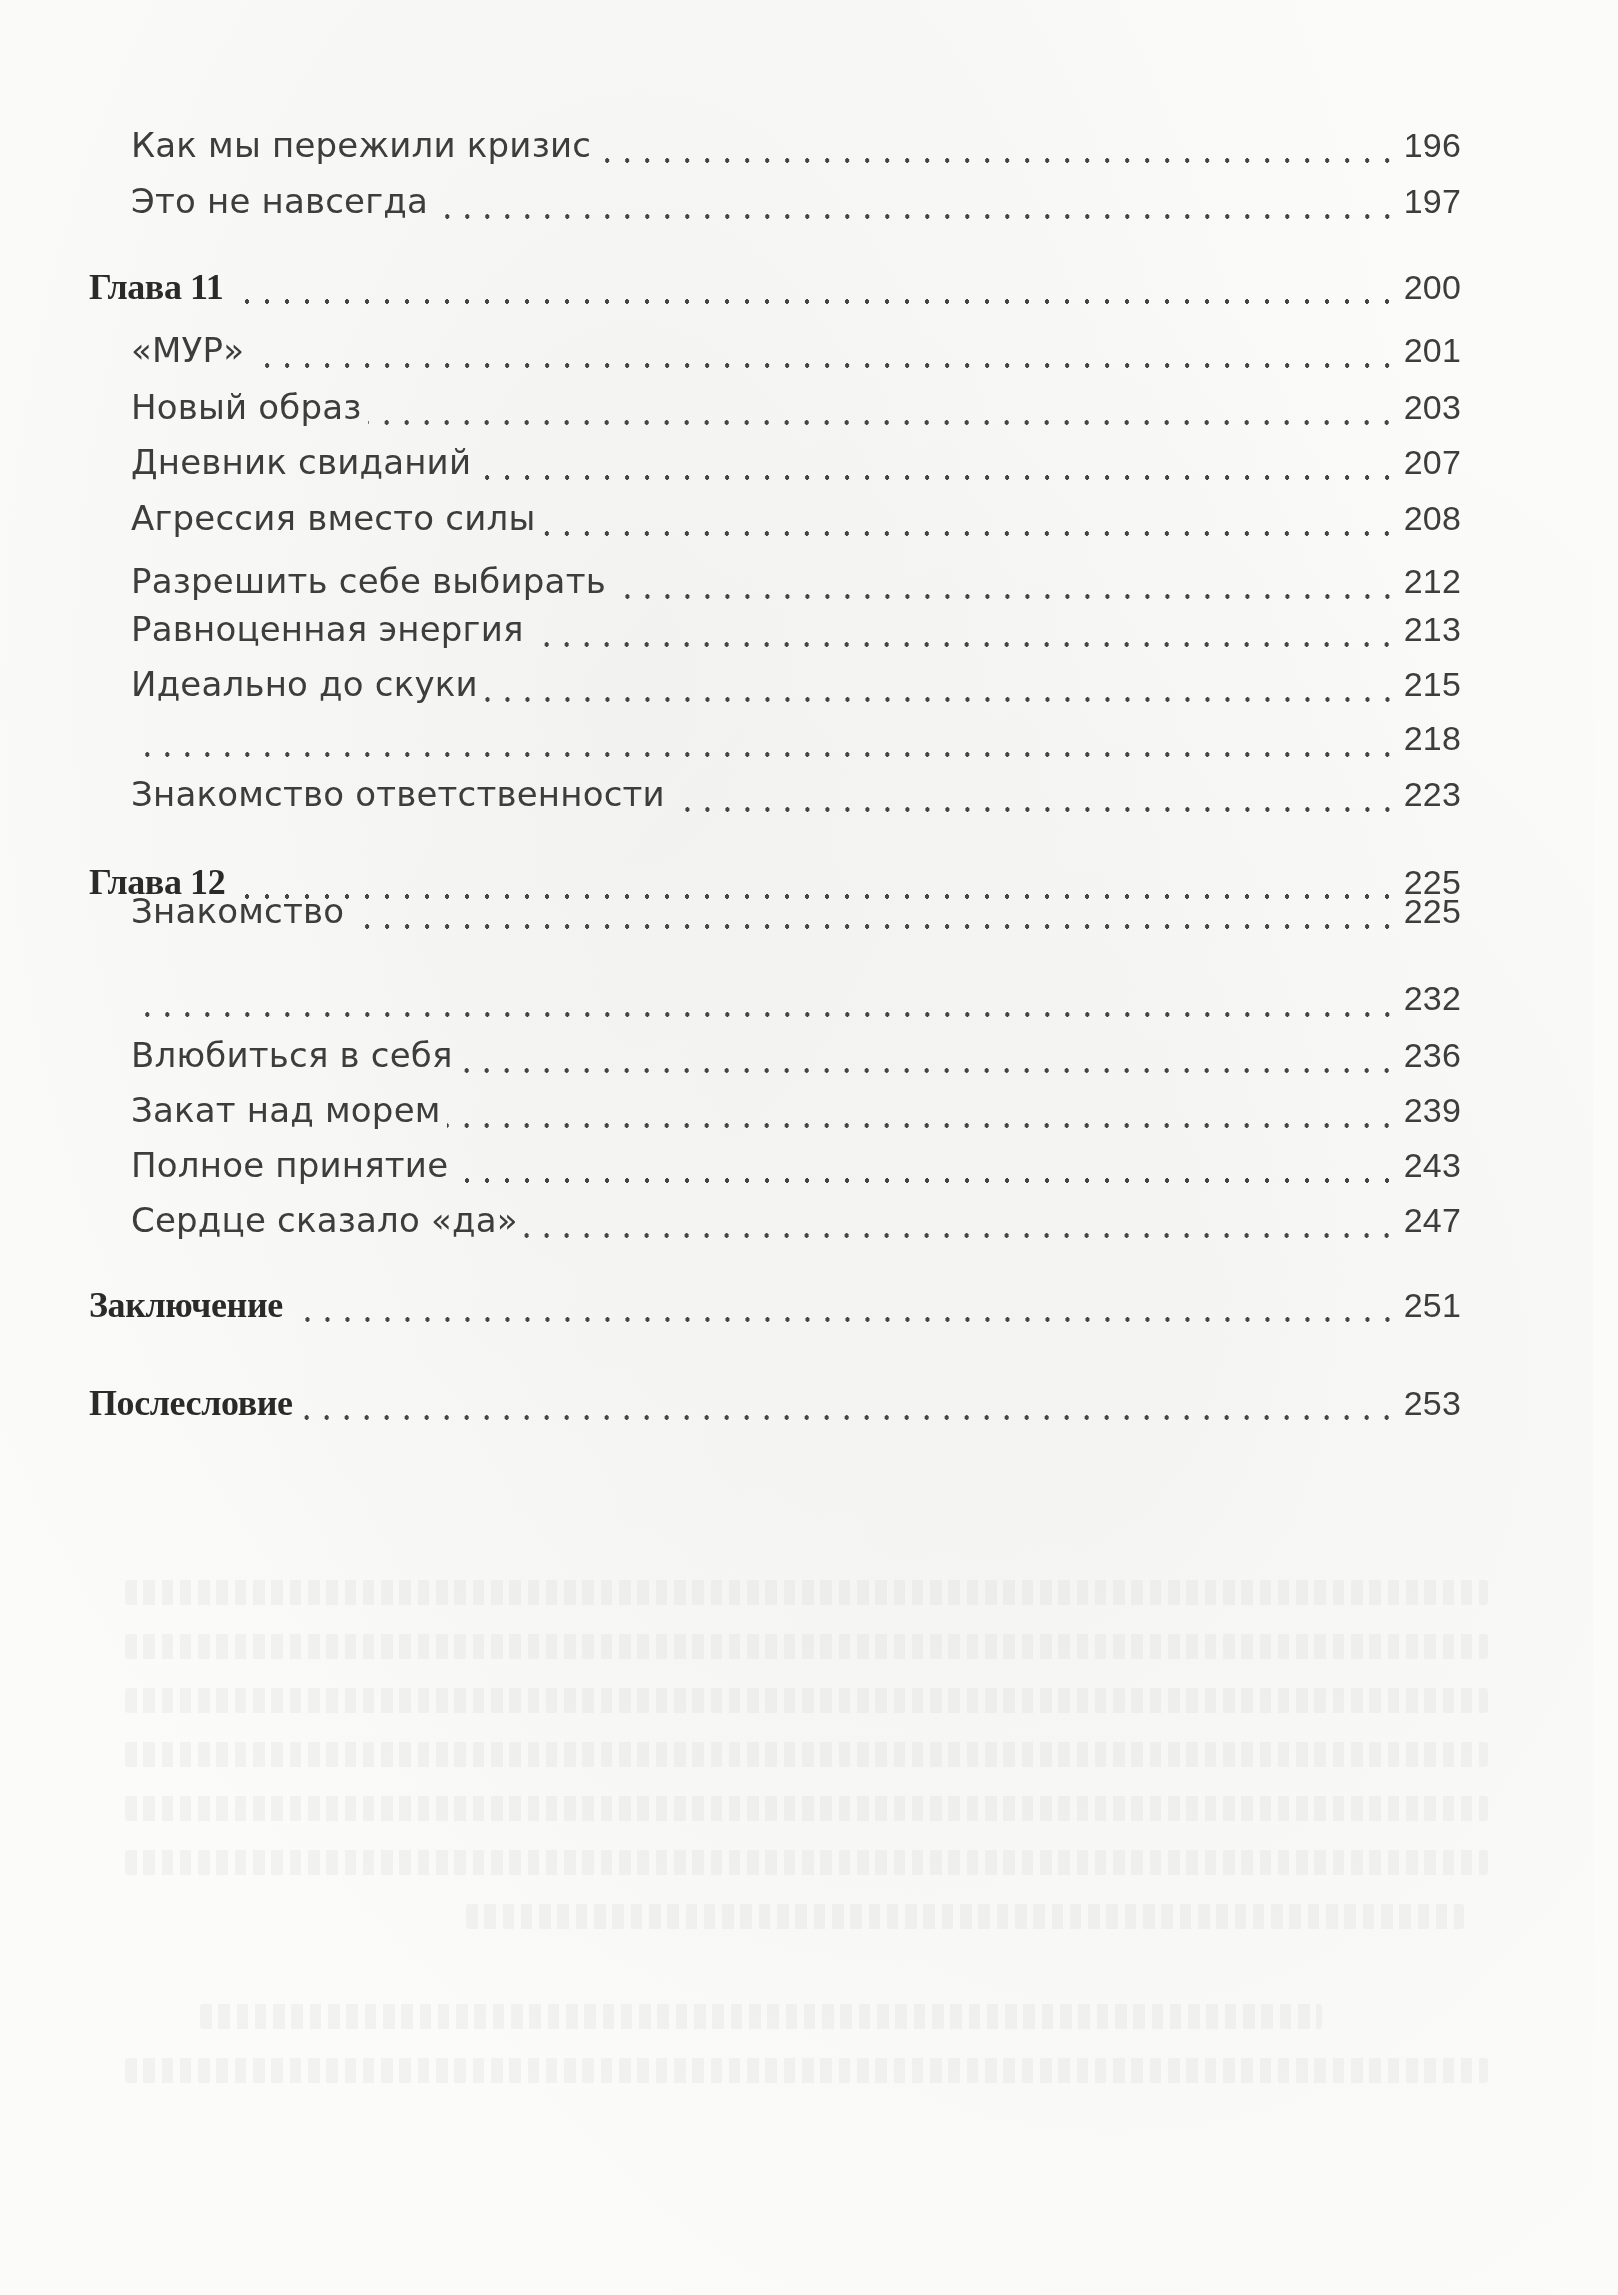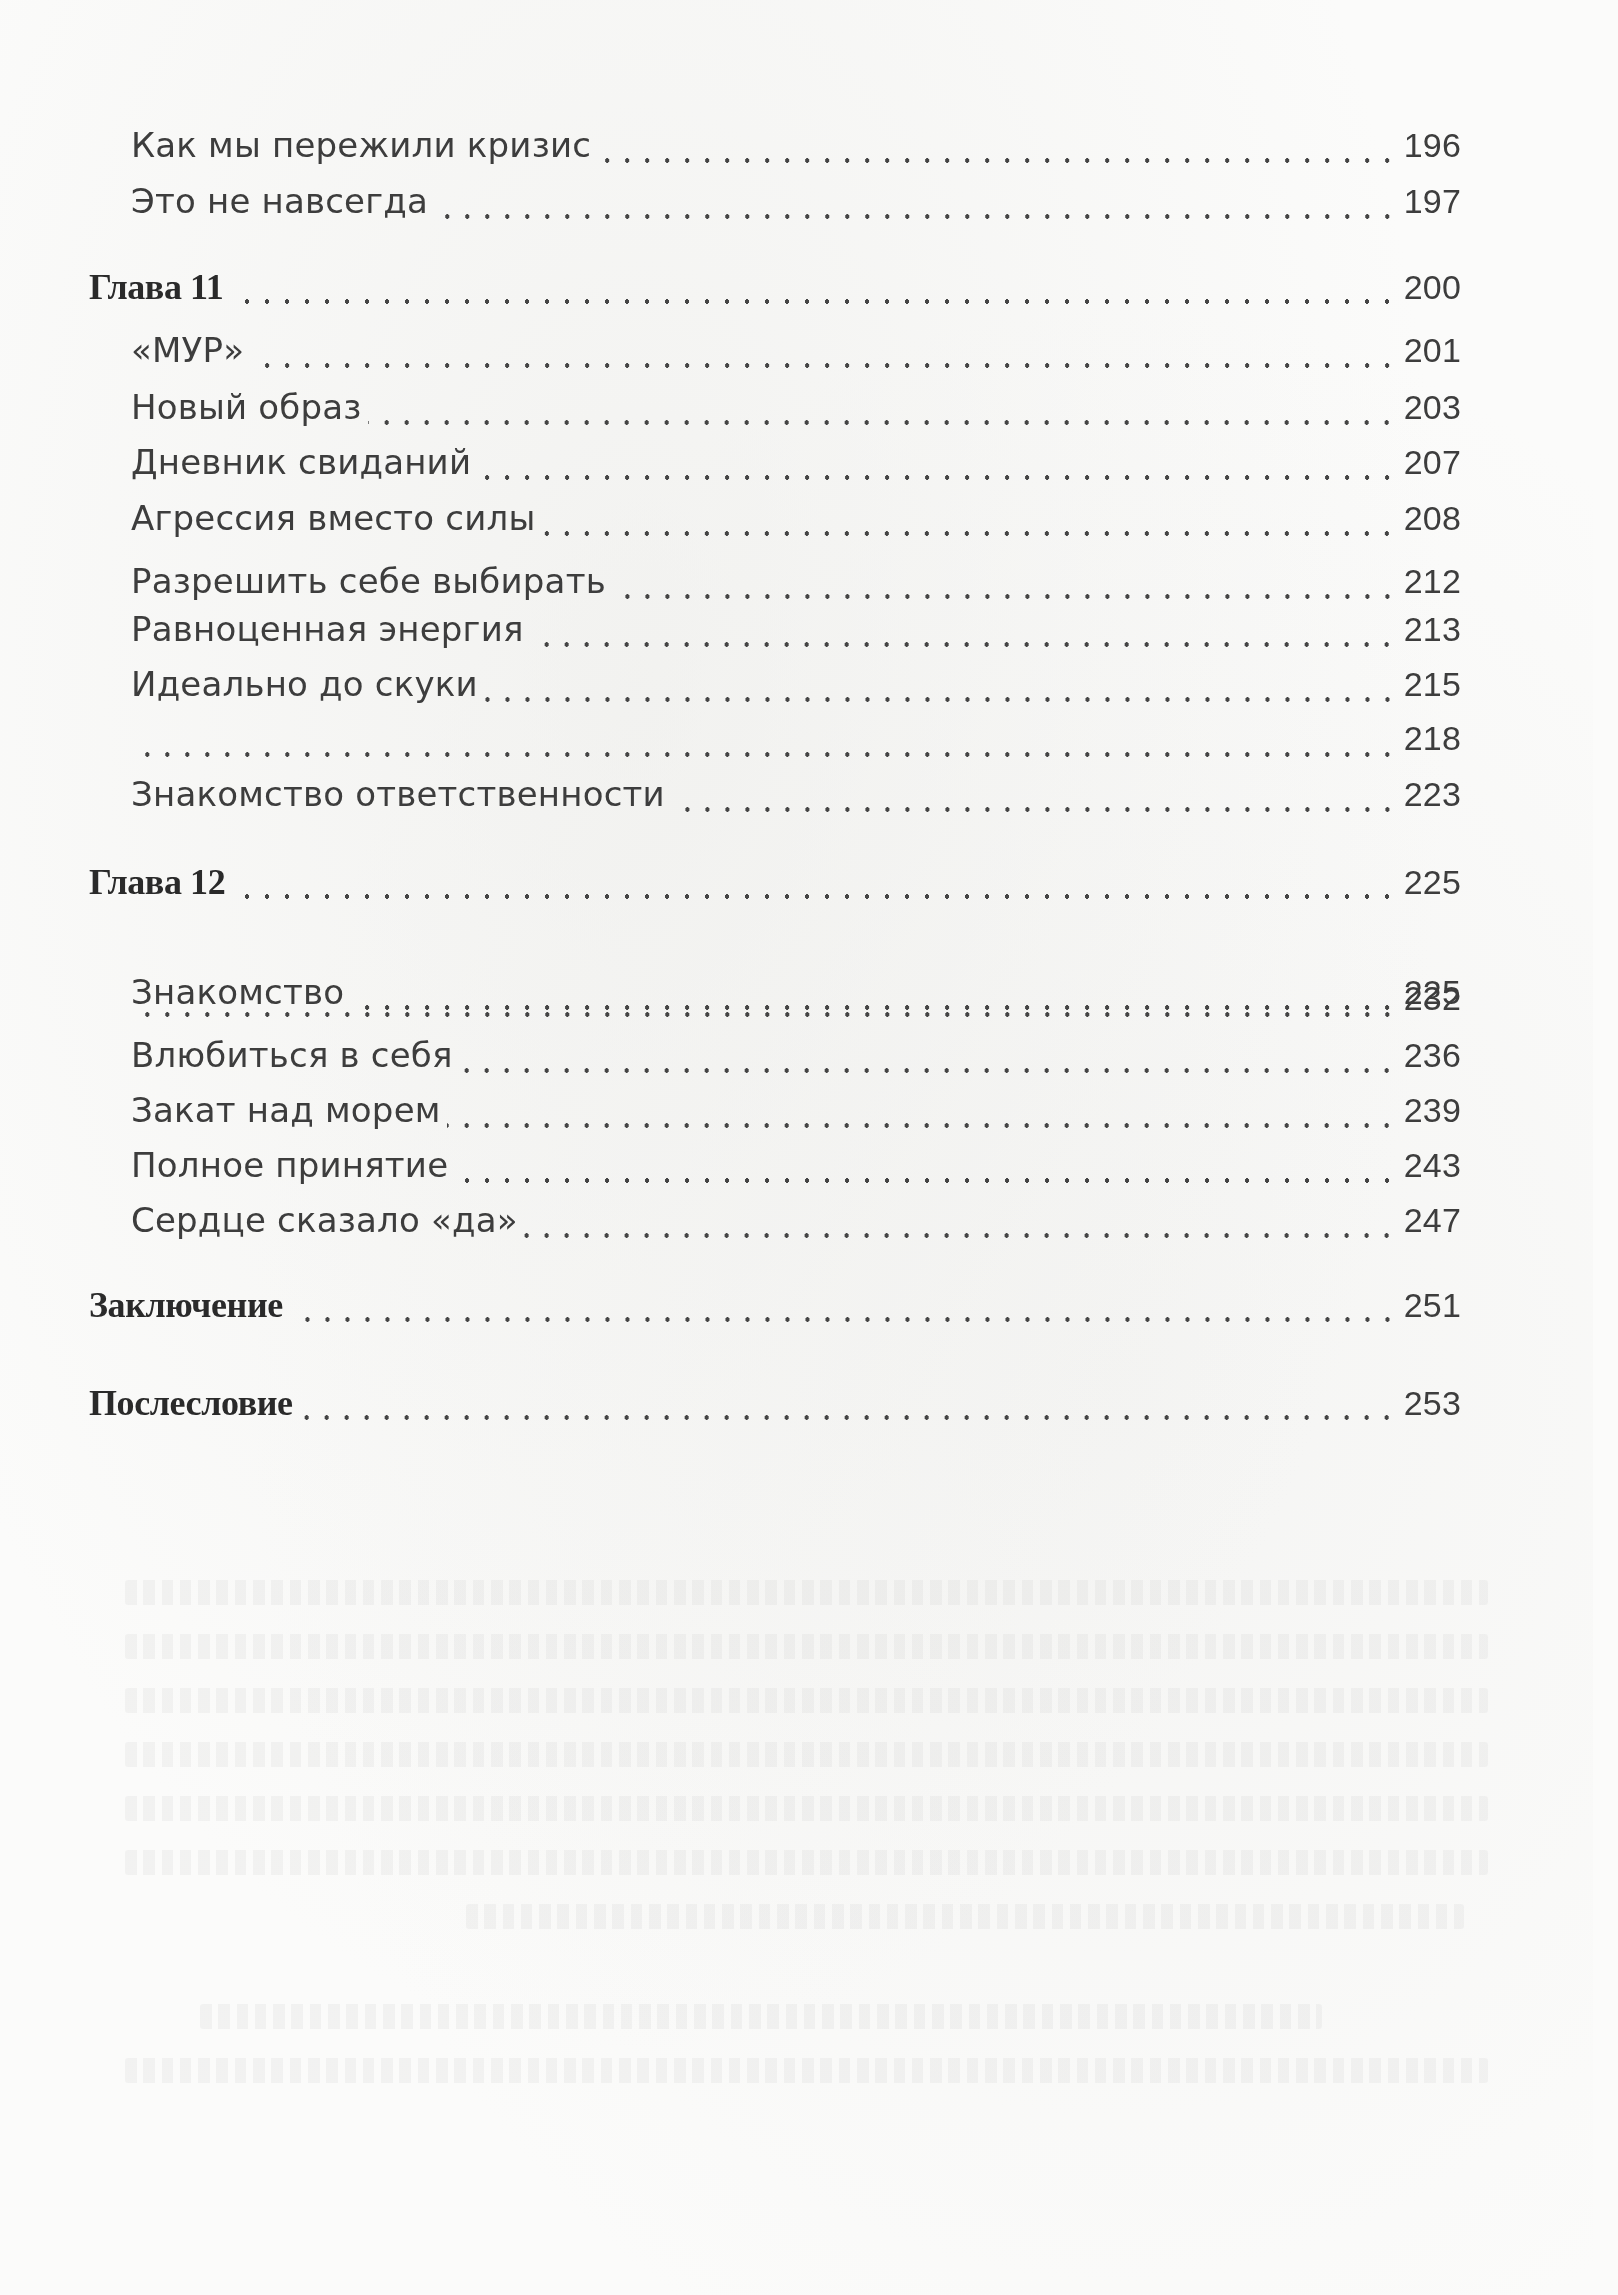--- a/index.html
+++ b/index.html
@@ -162,21 +162,21 @@
     <div class="row sub" style="top: 774px;">
       <span class="title">Знакомство ответственности</span>
       <span class="leader"></span>
       <span class="page-num">223</span>
     </div>
     <div class="row chapter" style="top: 861px;">
       <span class="title">Глава 12</span>
       <span class="leader"></span>
       <span class="page-num">225</span>
     </div>
-    <div class="row sub" style="top: 972px;">
+    <div class="row sub" style="top: 891px;">
       <span class="title">Знакомство</span>
       <span class="leader"></span>
       <span class="page-num">225</span>
     </div>
     <div class="row sub" style="top: 979px;">
       <span class="leader"></span>
       <span class="page-num">232</span>
     </div>
     <div class="row sub" style="top: 1035px;">
       <span class="title">Влюбиться в себя</span>

